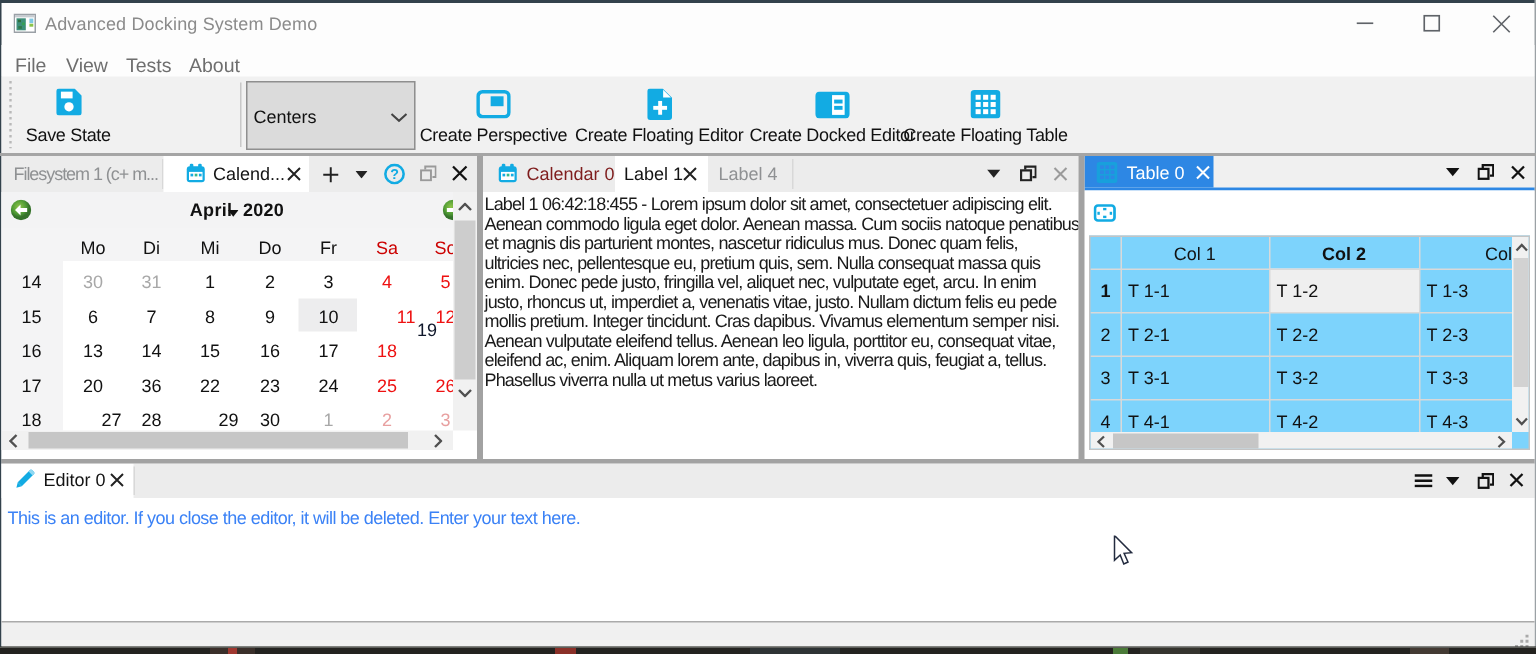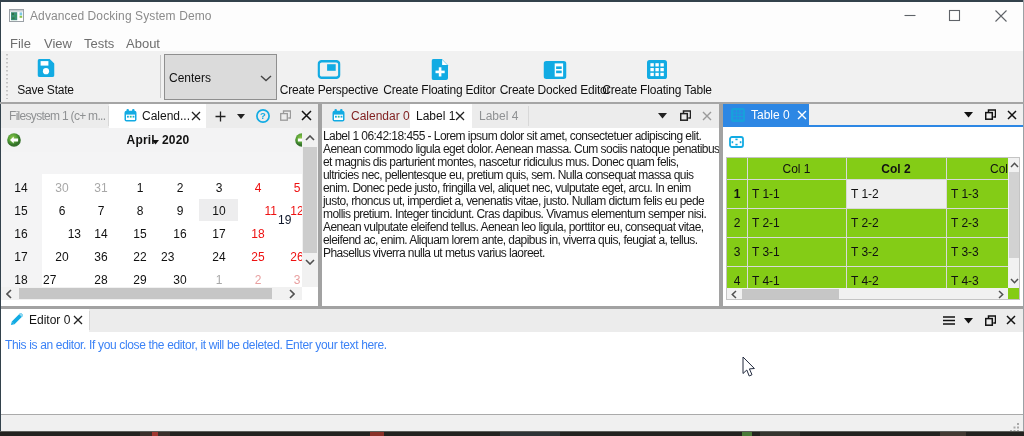--- a/index.html
+++ b/index.html
@@ -174,20 +174,29 @@
         <path d="M0 0 h7 l-3.5 4.5 z" fill="#111"></path>
       </svg>
 
    <svg class="abs" width="14" height="14" style="left:294px;top:5px">
      <circle cx="7" cy="7" r="6.8" fill="url(#gg)"></circle>
      <path d="M7.3 3.4 L11 7 l-3.7 3.6 V8.4 H2.9 V5.6 h4.4 z" fill="#fff"></path>
    </svg>
 
    <div class="abs" style="left:0;top:24px;width:301px;height:22px;background:#f4f4f5"></div>
    <div class="abs" style="left:0;top:46px;width:41px;height:113px;background:#f4f4f5"></div>
+   <div class="abs" style="left:0;top:24px;width:301px;height:22px;overflow:hidden">
+   <div class="abs" style="left:42px;top:6px;width:38px;text-align:center;font-size:12px;color:#111">Mo</div>
+   <div class="abs" style="left:81px;top:6px;width:38px;text-align:center;font-size:12px;color:#111">Di</div>
+   <div class="abs" style="left:120px;top:6px;width:38px;text-align:center;font-size:12px;color:#111">Mi</div>
+   <div class="abs" style="left:160px;top:6px;width:38px;text-align:center;font-size:12px;color:#111">Do</div>
+   <div class="abs" style="left:199px;top:6px;width:38px;text-align:center;font-size:12px;color:#111">Fr</div>
+   <div class="abs" style="left:238px;top:6px;width:38px;text-align:center;font-size:12px;color:#cc0202">Sa</div>
+   <div class="abs" style="left:277px;top:6px;width:38px;text-align:center;font-size:12px;color:#cc0202">So</div>
+   </div>
    <div class="abs" style="left:2px;top:53px;width:36px;text-align:center;font-size:12px;color:#111">14</div>
    <div class="abs" style="left:2px;top:76px;width:36px;text-align:center;font-size:12px;color:#111">15</div>
    <div class="abs" style="left:2px;top:99px;width:36px;text-align:center;font-size:12px;color:#111">16</div>
    <div class="abs" style="left:2px;top:122px;width:36px;text-align:center;font-size:12px;color:#111">17</div>
    <div class="abs" style="left:2px;top:145px;width:36px;text-align:center;font-size:12px;color:#111">18</div>
    <div class="abs" style="left:0;top:46px;width:301px;height:113px;overflow:hidden">
    <div class="abs" style="left:198px;top:25px;width:39px;height:22px;background:#ededee"></div>
    <div class="abs" style="left:42px;top:7px;width:38px;text-align:center;font-size:12px;color:#a8a8a8">30</div>
    <div class="abs" style="left:81px;top:7px;width:38px;text-align:center;font-size:12px;color:#a8a8a8">31</div>
    <div class="abs" style="left:120px;top:7px;width:38px;text-align:center;font-size:12px;color:#111111">1</div>
@@ -195,37 +204,37 @@
    <div class="abs" style="left:199px;top:7px;width:38px;text-align:center;font-size:12px;color:#111111">3</div>
    <div class="abs" style="left:238px;top:7px;width:38px;text-align:center;font-size:12px;color:#ee1111">4</div>
    <div class="abs" style="left:277px;top:7px;width:38px;text-align:center;font-size:12px;color:#ee1111">5</div>
    <div class="abs" style="left:42px;top:30px;width:38px;text-align:center;font-size:12px;color:#111111">6</div>
    <div class="abs" style="left:81px;top:30px;width:38px;text-align:center;font-size:12px;color:#111111">7</div>
    <div class="abs" style="left:120px;top:30px;width:38px;text-align:center;font-size:12px;color:#111111">8</div>
    <div class="abs" style="left:160px;top:30px;width:38px;text-align:center;font-size:12px;color:#111111">9</div>
    <div class="abs" style="left:199px;top:30px;width:38px;text-align:center;font-size:12px;color:#111111">10</div>
    <div class="abs" style="left:238px;top:30px;width:38px;text-align:right;font-size:12px;color:#ee1111">11</div>
    <div class="abs" style="left:277px;top:30px;width:38px;text-align:center;font-size:12px;color:#ee1111">12</div>
-   <div class="abs" style="left:42px;top:53px;width:38px;text-align:right;font-size:12px;color:#111111">13</div>
+   <div class="abs" style="left:42px;top:53px;width:38px;text-align:center;font-size:12px;color:#111111">13</div>
    <div class="abs" style="left:81px;top:53px;width:38px;text-align:center;font-size:12px;color:#111111">14</div>
    <div class="abs" style="left:120px;top:53px;width:38px;text-align:center;font-size:12px;color:#111111">15</div>
    <div class="abs" style="left:160px;top:53px;width:38px;text-align:center;font-size:12px;color:#111111">16</div>
    <div class="abs" style="left:199px;top:53px;width:38px;text-align:center;font-size:12px;color:#111111">17</div>
    <div class="abs" style="left:238px;top:53px;width:38px;text-align:center;font-size:12px;color:#ee1111">18</div>
    <div class="abs" style="left:277px;top:39px;width:38px;font-size:12px;color:#0f172a">19</div>
    <div class="abs" style="left:42px;top:76px;width:38px;text-align:center;font-size:12px;color:#111111">20</div>
    <div class="abs" style="left:81px;top:76px;width:38px;text-align:center;font-size:12px;color:#111111">36</div>
    <div class="abs" style="left:120px;top:76px;width:38px;text-align:center;font-size:12px;color:#111111">22</div>
-   <div class="abs" style="left:160px;top:76px;width:38px;text-align:left;font-size:12px;color:#111111">23</div>
+   <div class="abs" style="left:160px;top:76px;width:38px;text-align:center;font-size:12px;color:#111111">23</div>
    <div class="abs" style="left:199px;top:76px;width:38px;text-align:center;font-size:12px;color:#111111">24</div>
    <div class="abs" style="left:238px;top:76px;width:38px;text-align:center;font-size:12px;color:#ee1111">25</div>
    <div class="abs" style="left:277px;top:76px;width:38px;text-align:center;font-size:12px;color:#ee1111">26</div>
-   <div class="abs" style="left:42px;top:99px;width:38px;text-align:left;font-size:12px;color:#111111">27</div>
+   <div class="abs" style="left:42px;top:99px;width:38px;text-align:right;font-size:12px;color:#111111">27</div>
    <div class="abs" style="left:81px;top:99px;width:38px;text-align:center;font-size:12px;color:#111111">28</div>
-   <div class="abs" style="left:120px;top:99px;width:38px;text-align:center;font-size:12px;color:#111111">29</div>
+   <div class="abs" style="left:120px;top:99px;width:38px;text-align:right;font-size:12px;color:#111111">29</div>
    <div class="abs" style="left:160px;top:99px;width:38px;text-align:center;font-size:12px;color:#111111">30</div>
    <div class="abs" style="left:199px;top:99px;width:38px;text-align:center;font-size:12px;color:#a8a8a8">1</div>
    <div class="abs" style="left:238px;top:99px;width:38px;text-align:center;font-size:12px;color:#e8a0a0">2</div>
    <div class="abs" style="left:277px;top:99px;width:38px;text-align:center;font-size:12px;color:#e8a0a0">3</div>
    </div>
 
    <div class="abs" style="left:301px;top:0;width:16px;height:159px;background:#f1f1f1">
      <svg class="abs" width="10" height="6" style="left:3px;top:7px" fill="none" stroke="#505050" stroke-width="1.6">
           <path d="M1 5 l4 -4 4 4"></path>
         </svg>
@@ -321,21 +330,21 @@
  </div>
  <div class="abs" style="left:723px;top:125px;width:300px;height:2px;background:#2d87e4"></div>
  <div class="abs" id="rcontent" style="left:723px;top:127px;width:300px;height:179px;background:#fff">
    <svg class="abs" width="15" height="12" style="left:6px;top:9px" fill="none">
      <rect x="1" y="1" width="13" height="10" rx="2" stroke="#12abe3" stroke-width="1.8"></rect>
      <rect x="6.4" y="2.6" width="2.2" height="1.6" fill="#12abe3"></rect>
      <rect x="6.4" y="7.8" width="2.2" height="1.6" fill="#12abe3"></rect>
      <rect x="2.6" y="5.2" width="1.6" height="2" fill="#12abe3"></rect>
      <rect x="10.8" y="5.2" width="1.6" height="2" fill="#12abe3"></rect>
    </svg>
-   <div class="abs" style="left:3px;top:30px;width:294px;height:143px;border:1px solid #c4c4c4;background:#84cc16;overflow:hidden">
+   <div class="abs" style="left:3px;top:30px;width:294px;height:143px;border:1px solid #c4c4c4;background:#7dd3fc;overflow:hidden">
    <div class="abs" style="left:0;top:0;width:281px;height:130px;overflow:hidden">
    <div class="abs" style="left:119px;top:21px;width:100px;height:29px;background:#efefef"></div>
    <div class="abs" style="left:20px;top:0;width:1px;height:130px;background:#d9d9d9"></div>
    <div class="abs" style="left:119px;top:0;width:1px;height:130px;background:#d9d9d9"></div>
    <div class="abs" style="left:219px;top:0;width:1px;height:130px;background:#d9d9d9"></div>
    <div class="abs" style="left:0;top:21px;width:281px;height:1px;background:#d9d9d9"></div>
    <div class="abs" style="left:0;top:50px;width:281px;height:1px;background:#d9d9d9"></div>
    <div class="abs" style="left:0;top:79px;width:281px;height:1px;background:#d9d9d9"></div>
    <div class="abs" style="left:0;top:108px;width:281px;height:1px;background:#d9d9d9"></div>
    <div class="abs" style="left:20px;top:4px;width:99px;text-align:center;font-size:12px;color:#111">Col 1</div>

